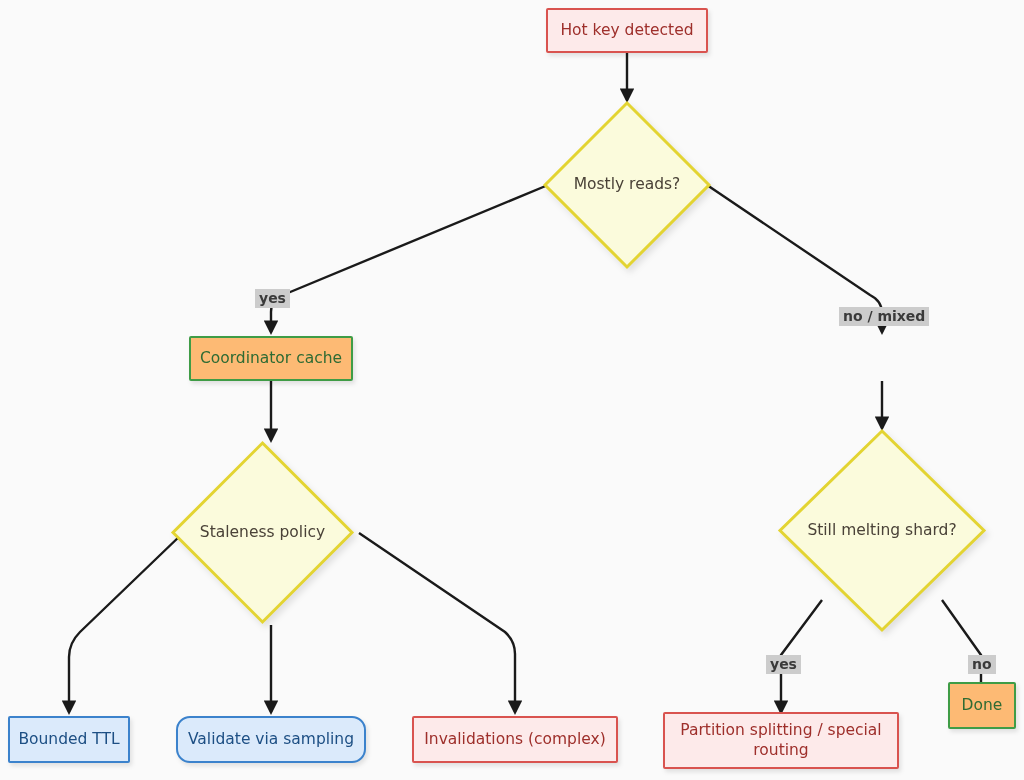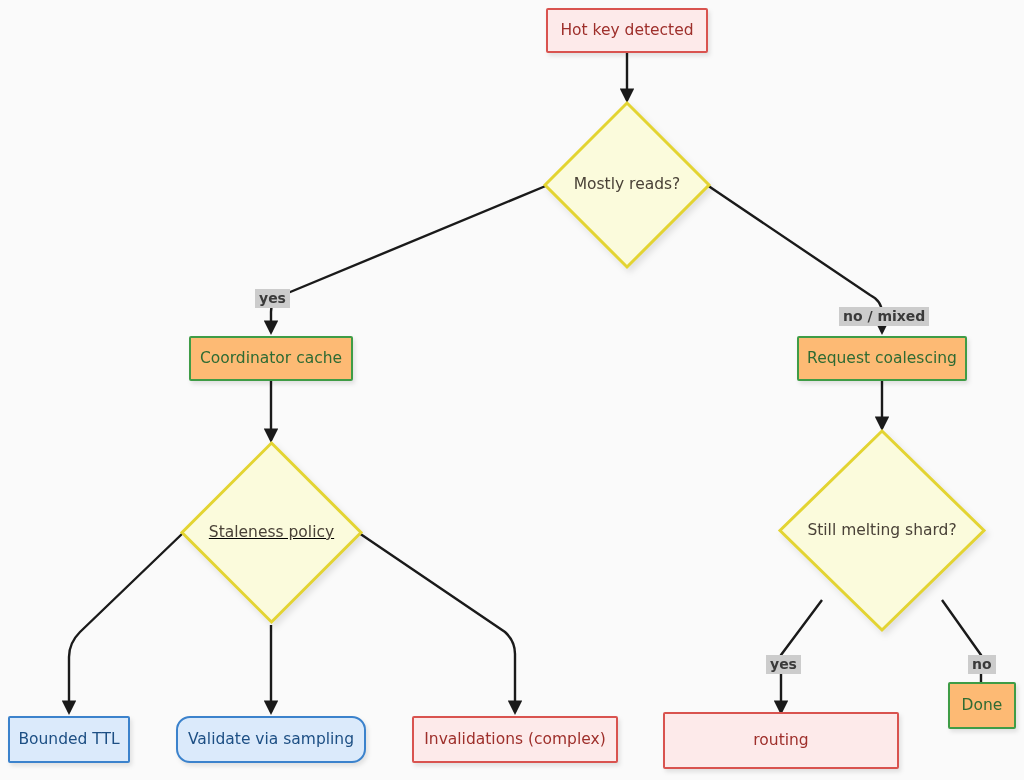--- a/index.html
+++ b/index.html
@@ -135,25 +135,22 @@
   </div>
 
   <div class="edge-label" style="left:839px; top:307px;">
     <span>no / mixed</span>
   </div>
 
   <div class="node rect green" style="left:189px; top:336px; width:164px; height:45px;">
     <span>Coordinator cache</span>
   </div>
 
-  <div class="node rect green" style="left:797px; top:336px; width:170px; height:45px;">
-    <span>Request coalescing</span>
-  </div>
 
-  <div class="node diamond" style="left:179px; top:440px; width:185px; height:185px;text-decoration:underline;">
+  <div class="node diamond" style="left:170px; top:440px; width:185px; height:185px;">
     <svg class="shape" viewBox="0 0 185 185">
       <polygon points="92.5,3 182,92.5 92.5,182 3,92.5" fill="#fbfbdc" stroke="#e3d432" stroke-width="3"></polygon>
     </svg>
     <span class="dlabel">Staleness policy</span>
   </div>
 
   <div class="node diamond" style="left:777px; top:428px; width:210px; height:205px;">
     <svg class="shape" viewBox="0 0 210 205">
       <polygon points="105,3 207,102.5 105,202 3,102.5" fill="#fbfbdc" stroke="#e3d432" stroke-width="3"></polygon>
     </svg>
@@ -174,20 +171,21 @@
 
   <div class="node rect blue" style="left:176px; top:716px; width:190px; height:47px;border-radius:14px;">
     <span>Validate via sampling</span>
   </div>
 
   <div class="node rect red" style="left:412px; top:716px; width:206px; height:47px;">
     <span>Invalidations (complex)</span>
   </div>
 
   <div class="node rect red" style="left:663px; top:712px; width:236px; height:57px; flex-direction:column;">
+    <span>Partition splitting / special</span>
     <span>routing</span>
   </div>
 
   <div class="node rect green" style="left:948px; top:682px; width:68px; height:47px;">
     <span>Done</span>
   </div>
 
 </div>
 
 </body></html>

